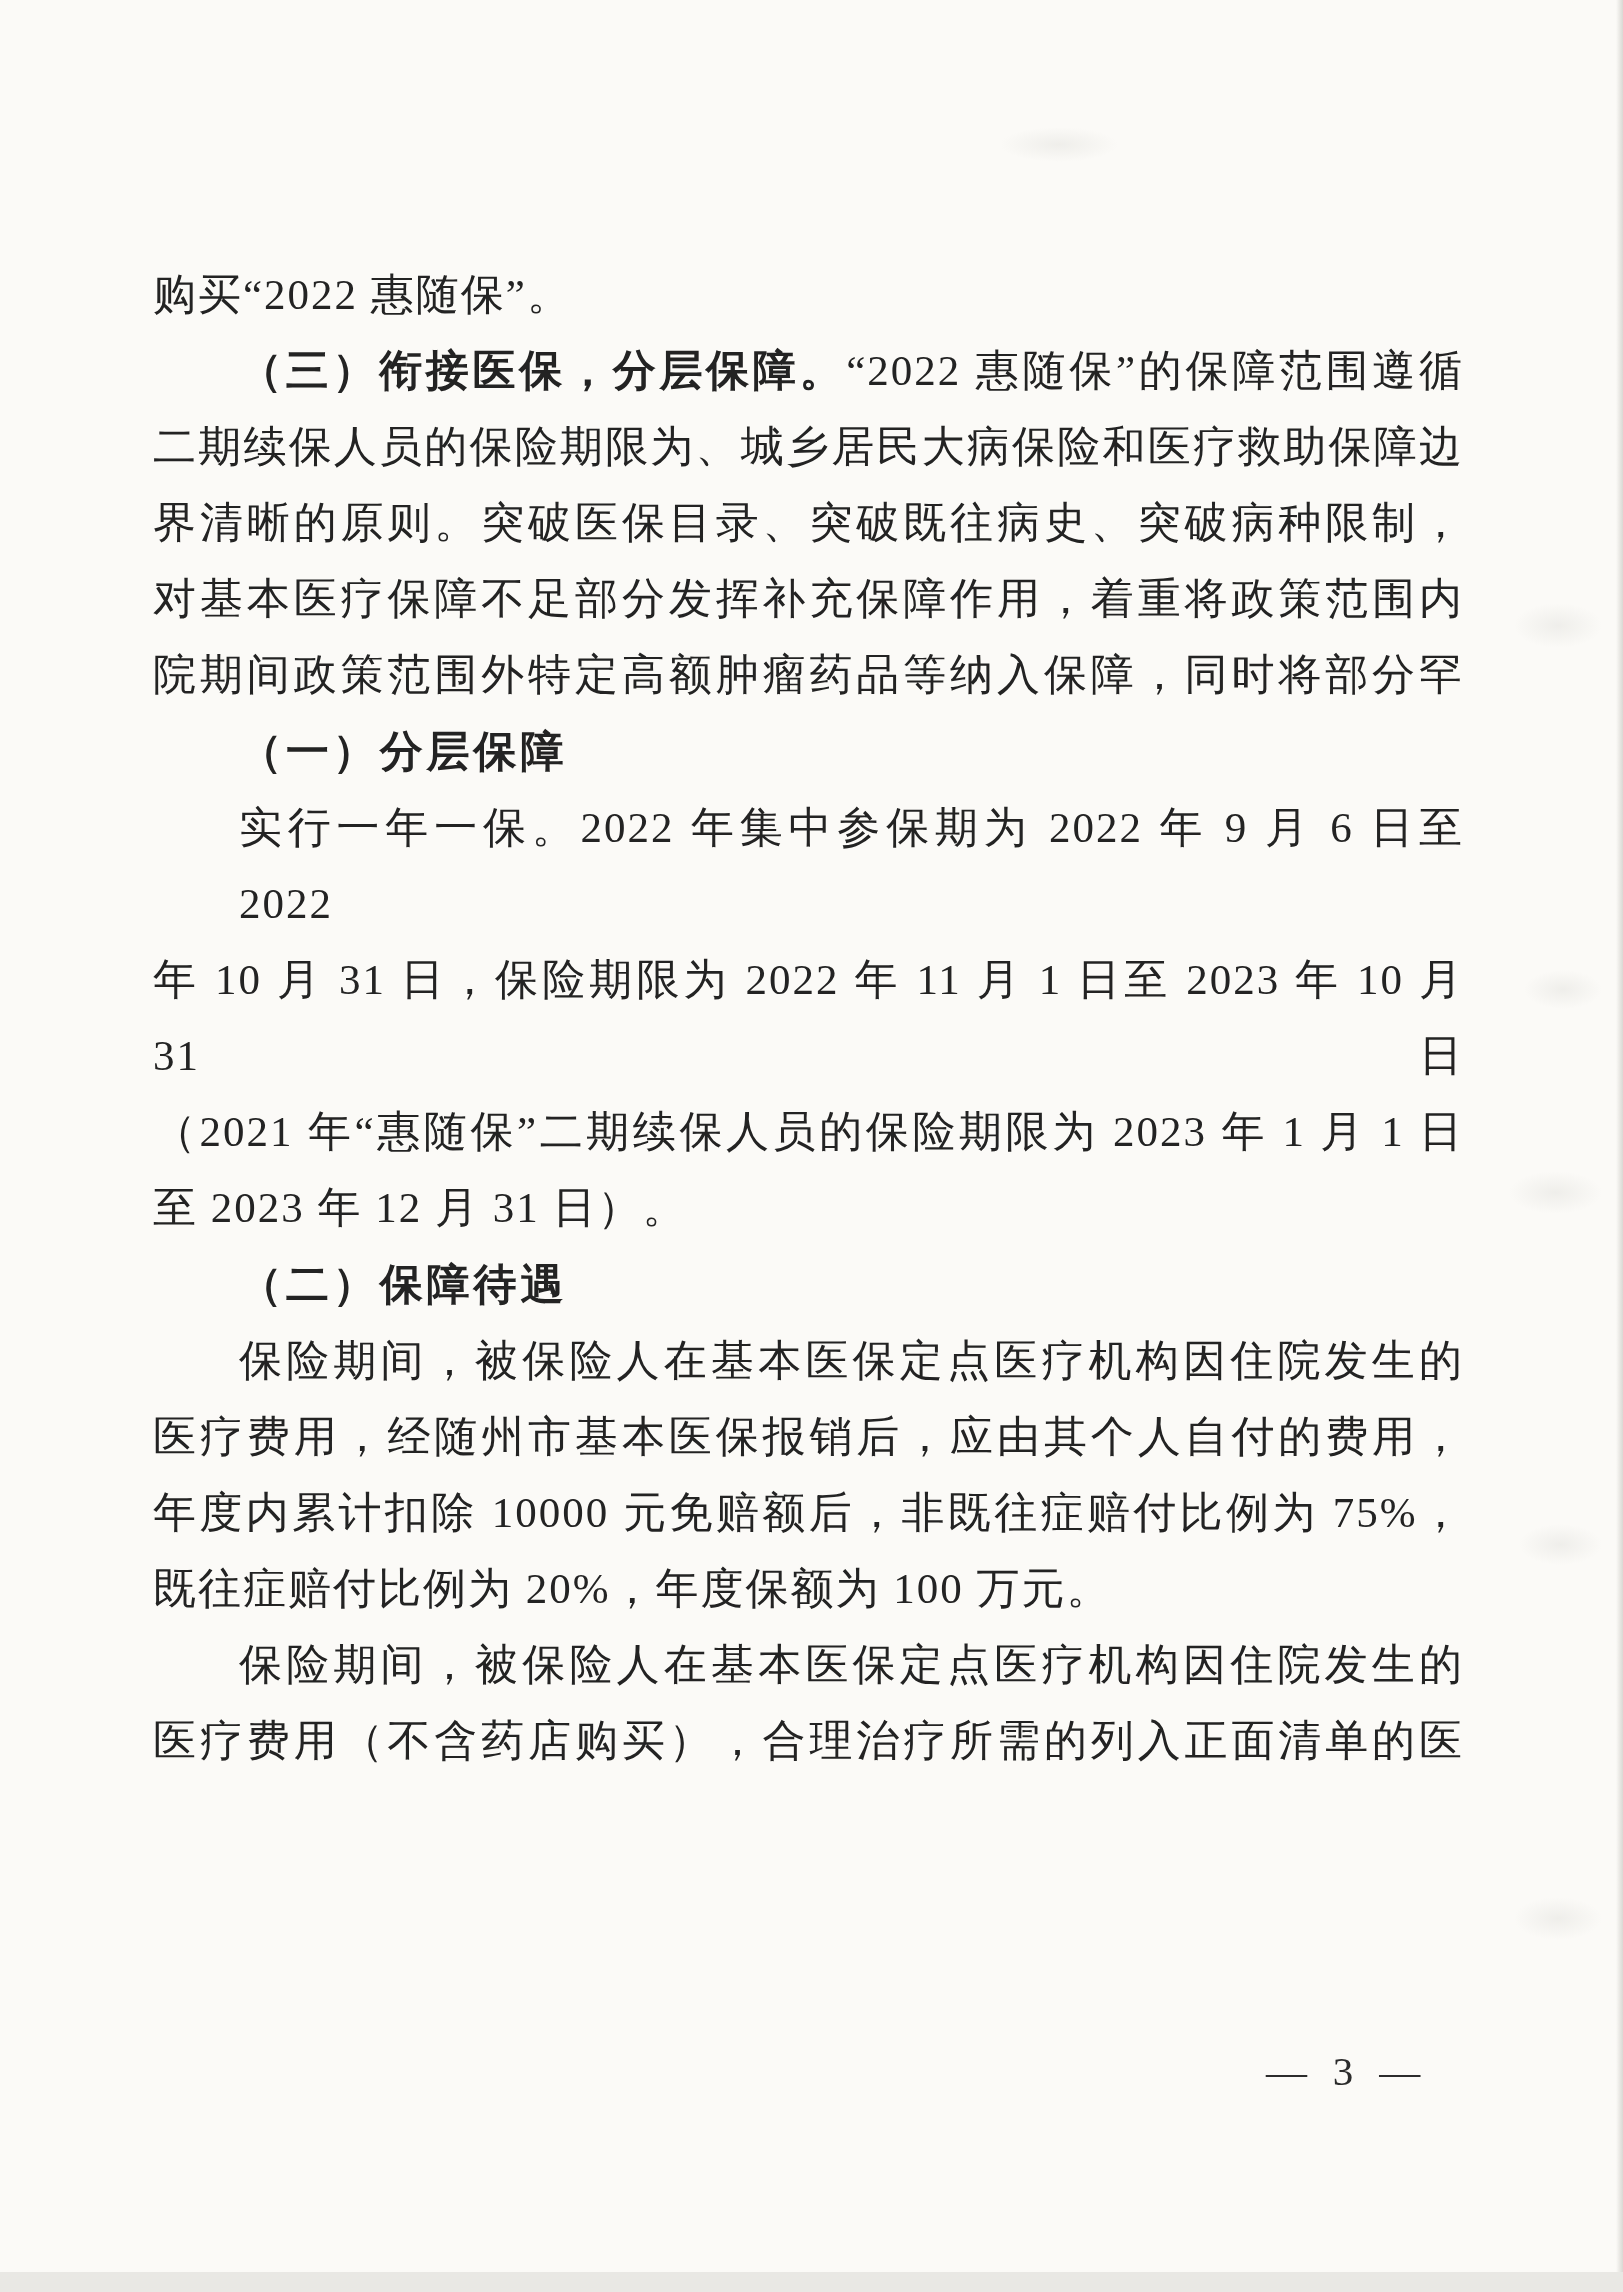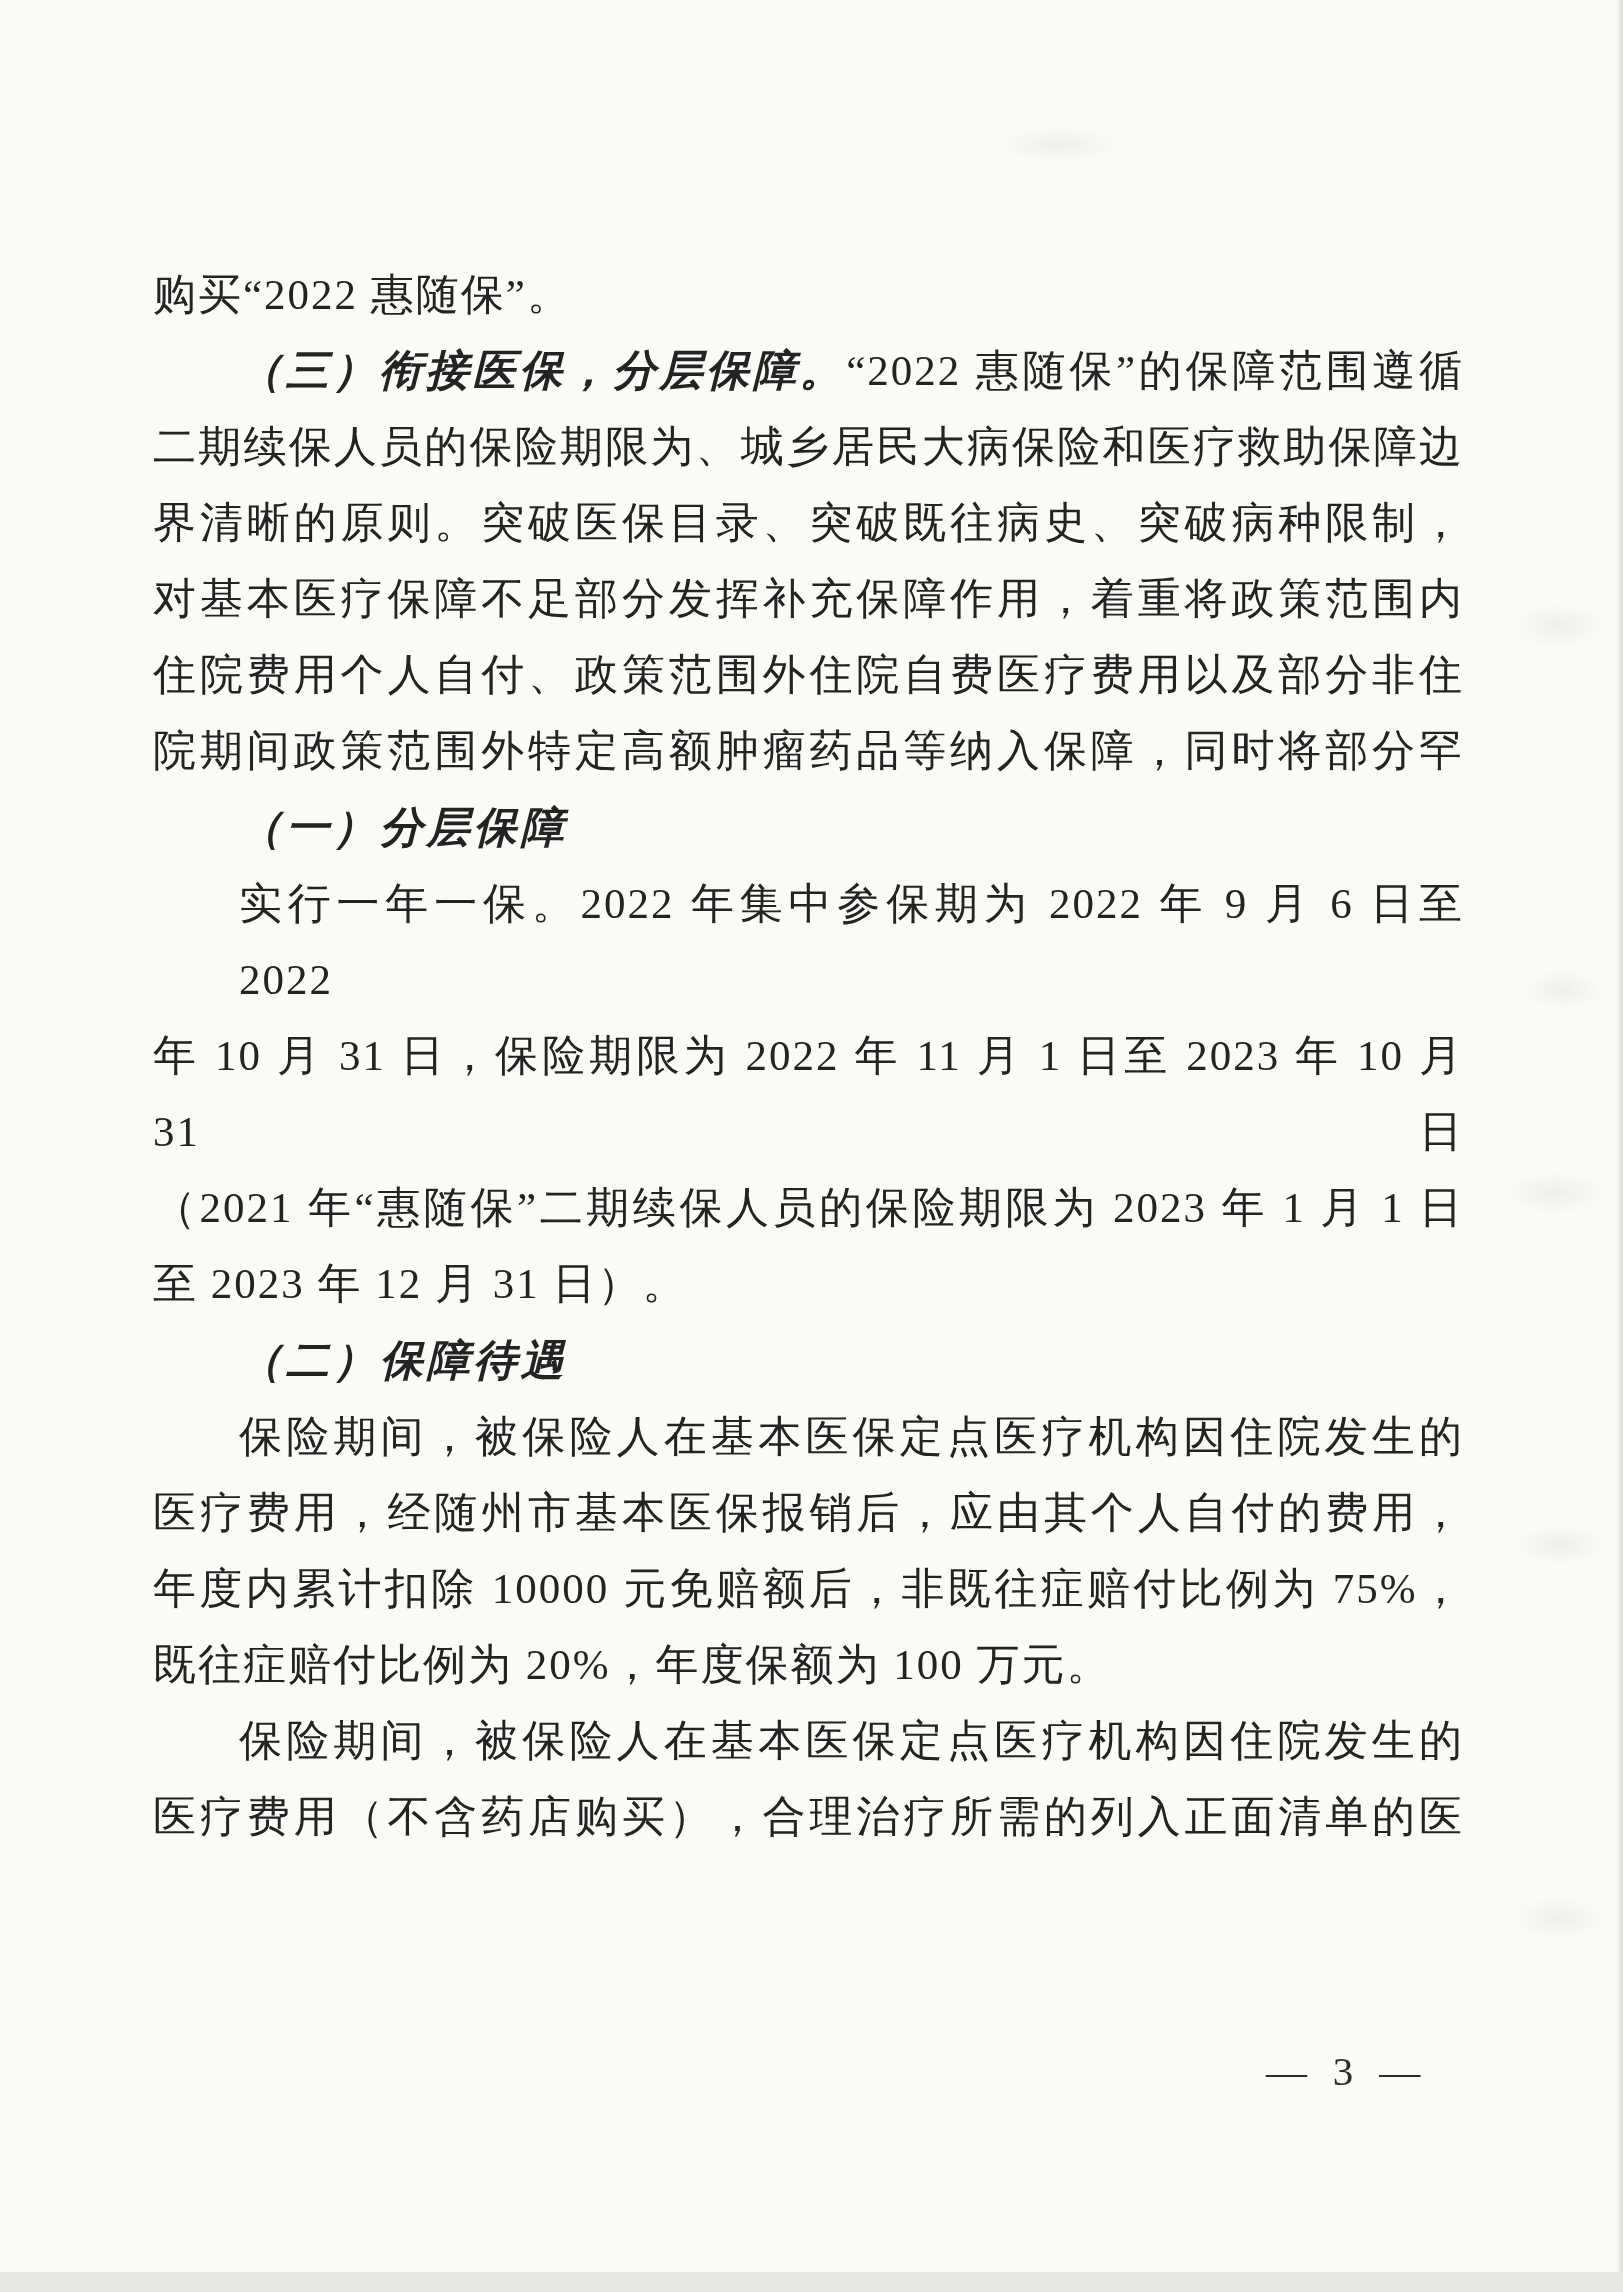--- a/index.html
+++ b/index.html
@@ -39,21 +39,21 @@
     text-align-last: left;
     white-space: normal;
   }
   .line.j {
     text-align-last: justify;
   }
   .line.ind {
     padding-left: 86px;
   }
   .run { font-weight: 400; }
-  .run.b { font-weight: 700; font-style: italic; }
+  .run.b { font-weight: 700; }
   .line.hei .run {
     font-family: "Liberation Sans", "DejaVu Sans", sans-serif;
     font-weight: 700;
     letter-spacing: 3.9px;
   }
   .pageno {
     position: absolute;
     left: 1266px;
     top: 2047px;
     font-size: 41px;
@@ -85,21 +85,20 @@
   <div class="smudge s4"></div>
   <div class="smudge s5"></div>
   <div class="smudge s6"></div>
 
   <div class="textblock">
       <div class="line"><span class="run">购买“2022 惠随保”。</span></div>
       <div class="line j ind"><span class="run b">（三）衔接医保，分层保障。</span><span class="run">“2022 惠随保”的保障范围遵循</span></div>
       <div class="line j"><span class="run">二期续保人员的保险期限为、城乡居民大病保险和医疗救助保障边</span></div>
       <div class="line j"><span class="run">界清晰的原则。突破医保目录、突破既往病史、突破病种限制，</span></div>
       <div class="line j"><span class="run">对基本医疗保障不足部分发挥补充保障作用，着重将政策范围内</span></div>
-      <div class="line j"><span class="run">住院费用个人自付、政策范围外住院自费医疗费用以及部分非住</span></div>
       <div class="line j"><span class="run">院期间政策范围外特定高额肿瘤药品等纳入保障，同时将部分罕</span></div>
       <div class="line ind hei"><span class="run b">（一）分层保障</span></div>
       <div class="line j ind"><span class="run">实行一年一保。2022 年集中参保期为 2022 年 9 月 6 日至 2022</span></div>
       <div class="line j"><span class="run">年 10 月 31 日，保险期限为 2022 年 11 月 1 日至 2023 年 10 月 31 日</span></div>
       <div class="line j"><span class="run">（2021 年“惠随保”二期续保人员的保险期限为 2023 年 1 月 1 日</span></div>
       <div class="line"><span class="run">至 2023 年 12 月 31 日）。</span></div>
       <div class="line ind hei"><span class="run b">（二）保障待遇</span></div>
       <div class="line j ind"><span class="run">保险期间，被保险人在基本医保定点医疗机构因住院发生的</span></div>
       <div class="line j"><span class="run">医疗费用，经随州市基本医保报销后，应由其个人自付的费用，</span></div>
       <div class="line j"><span class="run">年度内累计扣除 10000 元免赔额后，非既往症赔付比例为 75%，</span></div>

